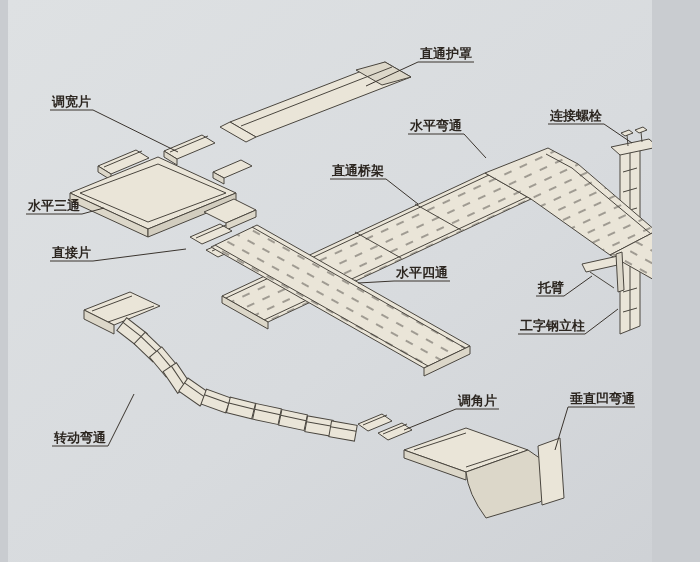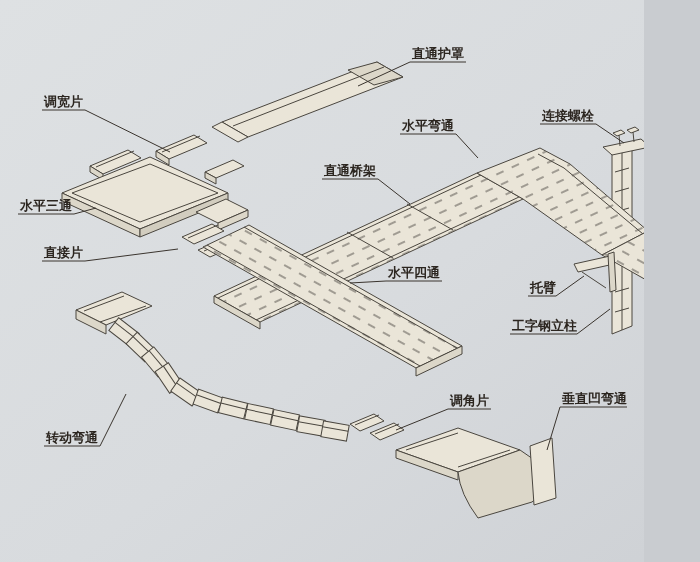--- a/index.html
+++ b/index.html
@@ -1,18 +1,19 @@
 <!DOCTYPE html>
 <html><head>
 <meta charset="utf-8">
 <style>
   html,body{margin:0;padding:0;background:#c9ccd0;}
   #stage{
     position:relative;width:644px;height:562px;overflow:hidden;
     font-family:"Liberation Sans","DejaVu Sans",sans-serif;
+    padding-left:8px;
   }
   svg text{
     font-family:"Liberation Sans","DejaVu Sans",sans-serif;
     font-size:13px;font-weight:600;fill:#2c2620;
   }
   .leader{stroke:#3a342e;stroke-width:1;fill:none;}
   .ln{stroke:#4a463f;stroke-width:1;fill:none;}
   .cream{fill:#eae5d8;stroke:#4a463f;stroke-width:1;}
   .creamdark{fill:#dcd7c9;stroke:#4a463f;stroke-width:1;}
   .shade{fill:#d2cdbf;stroke:#4a463f;stroke-width:1;}

